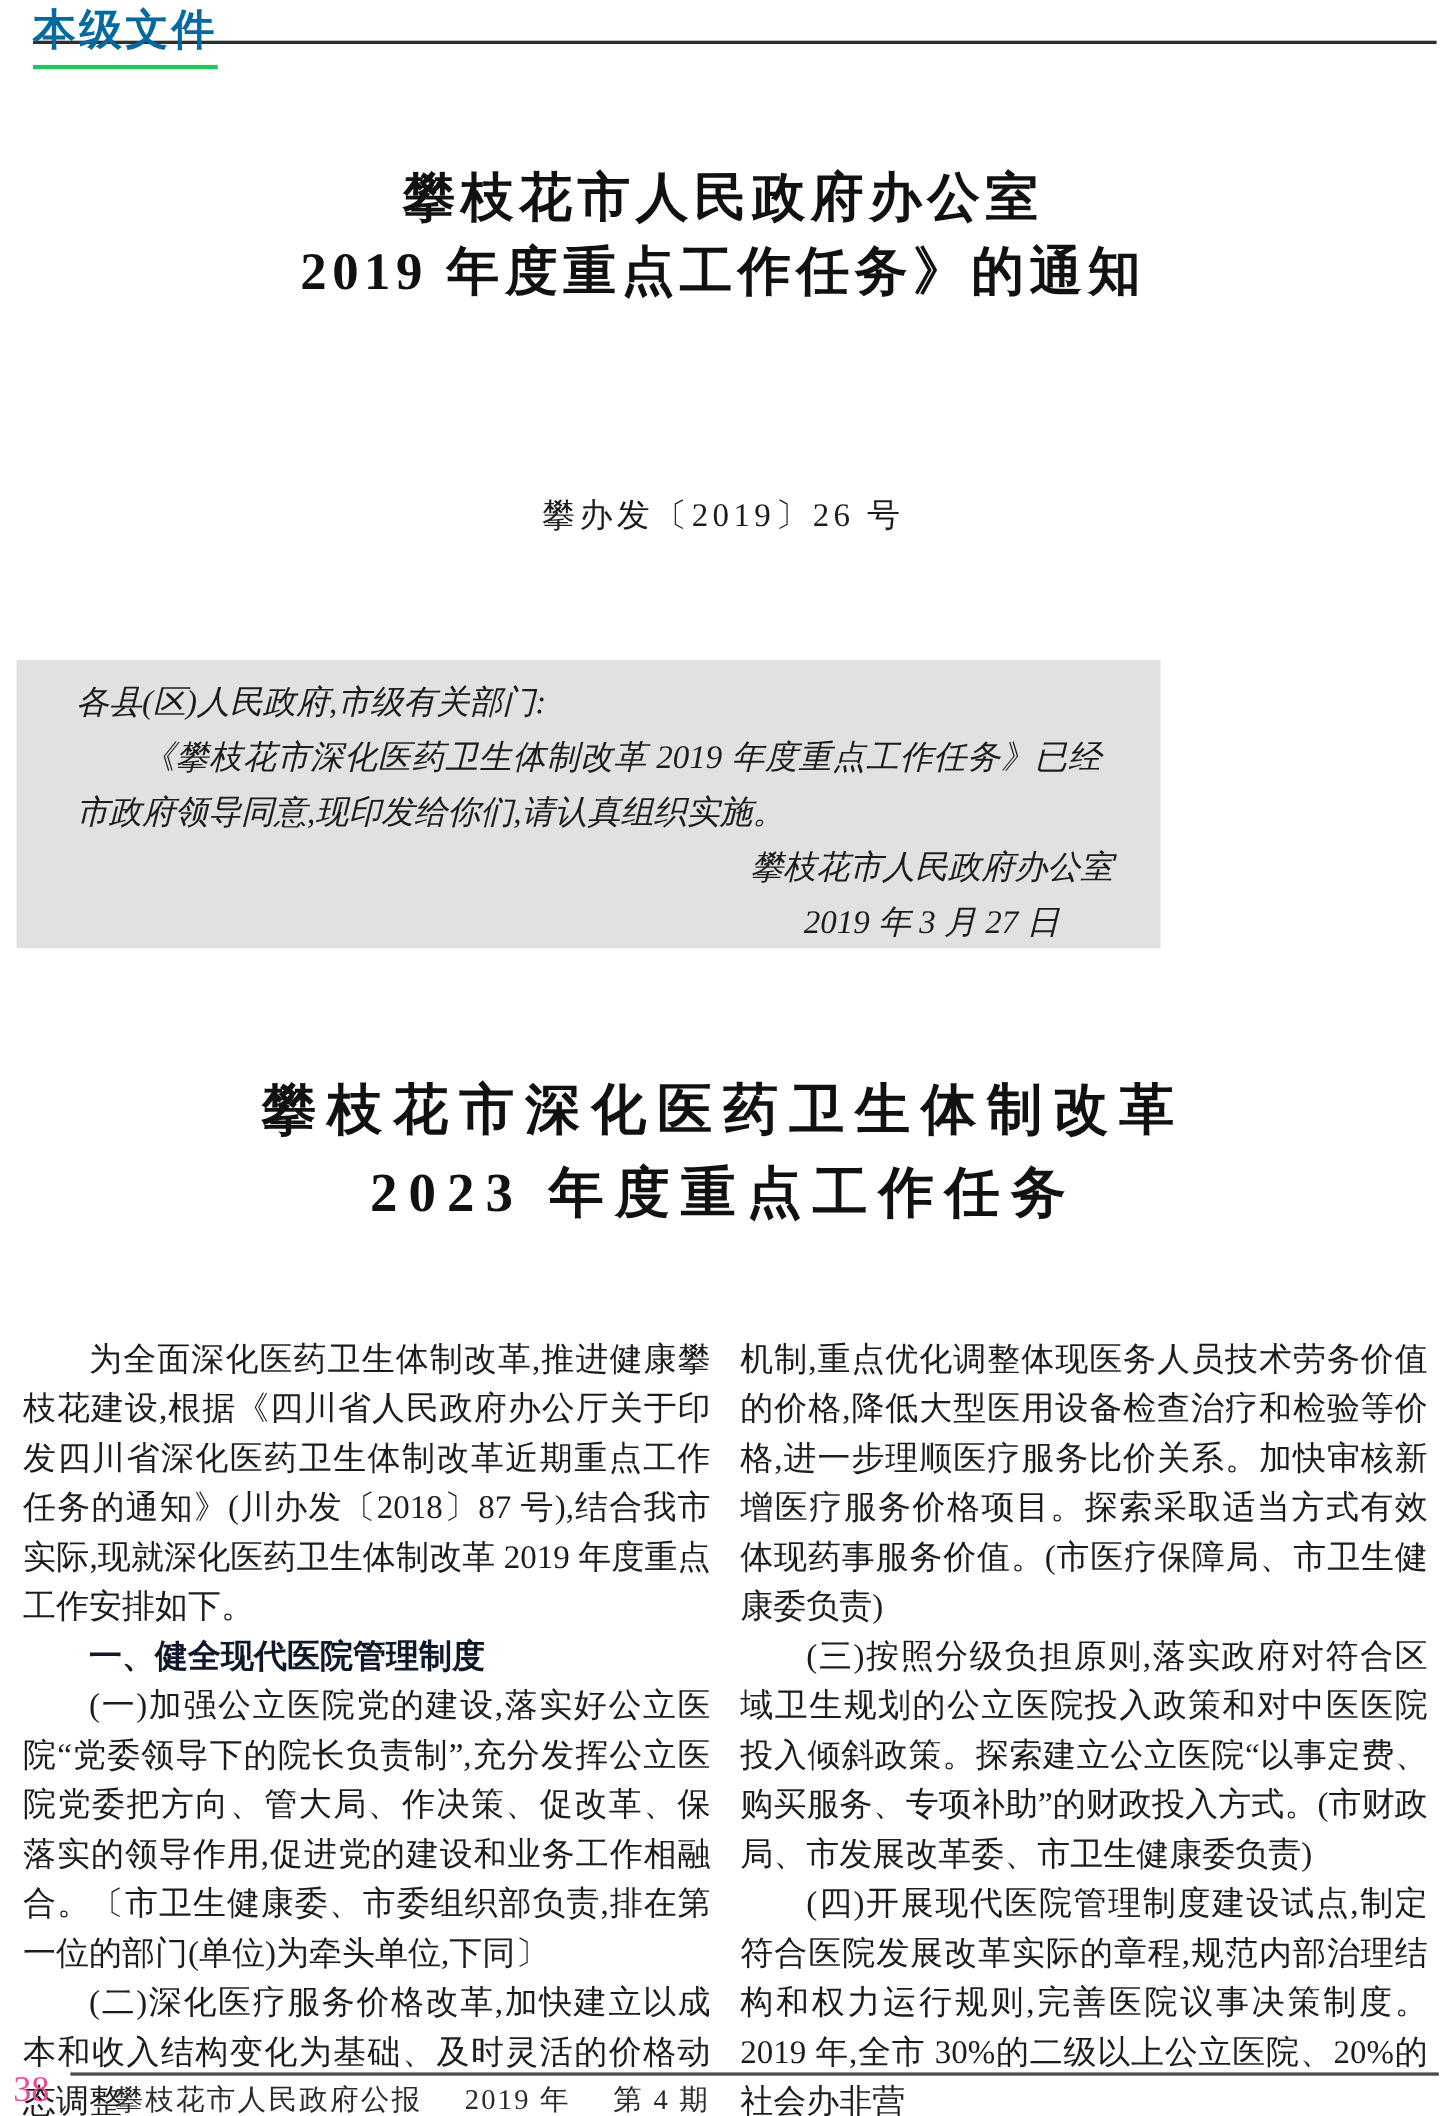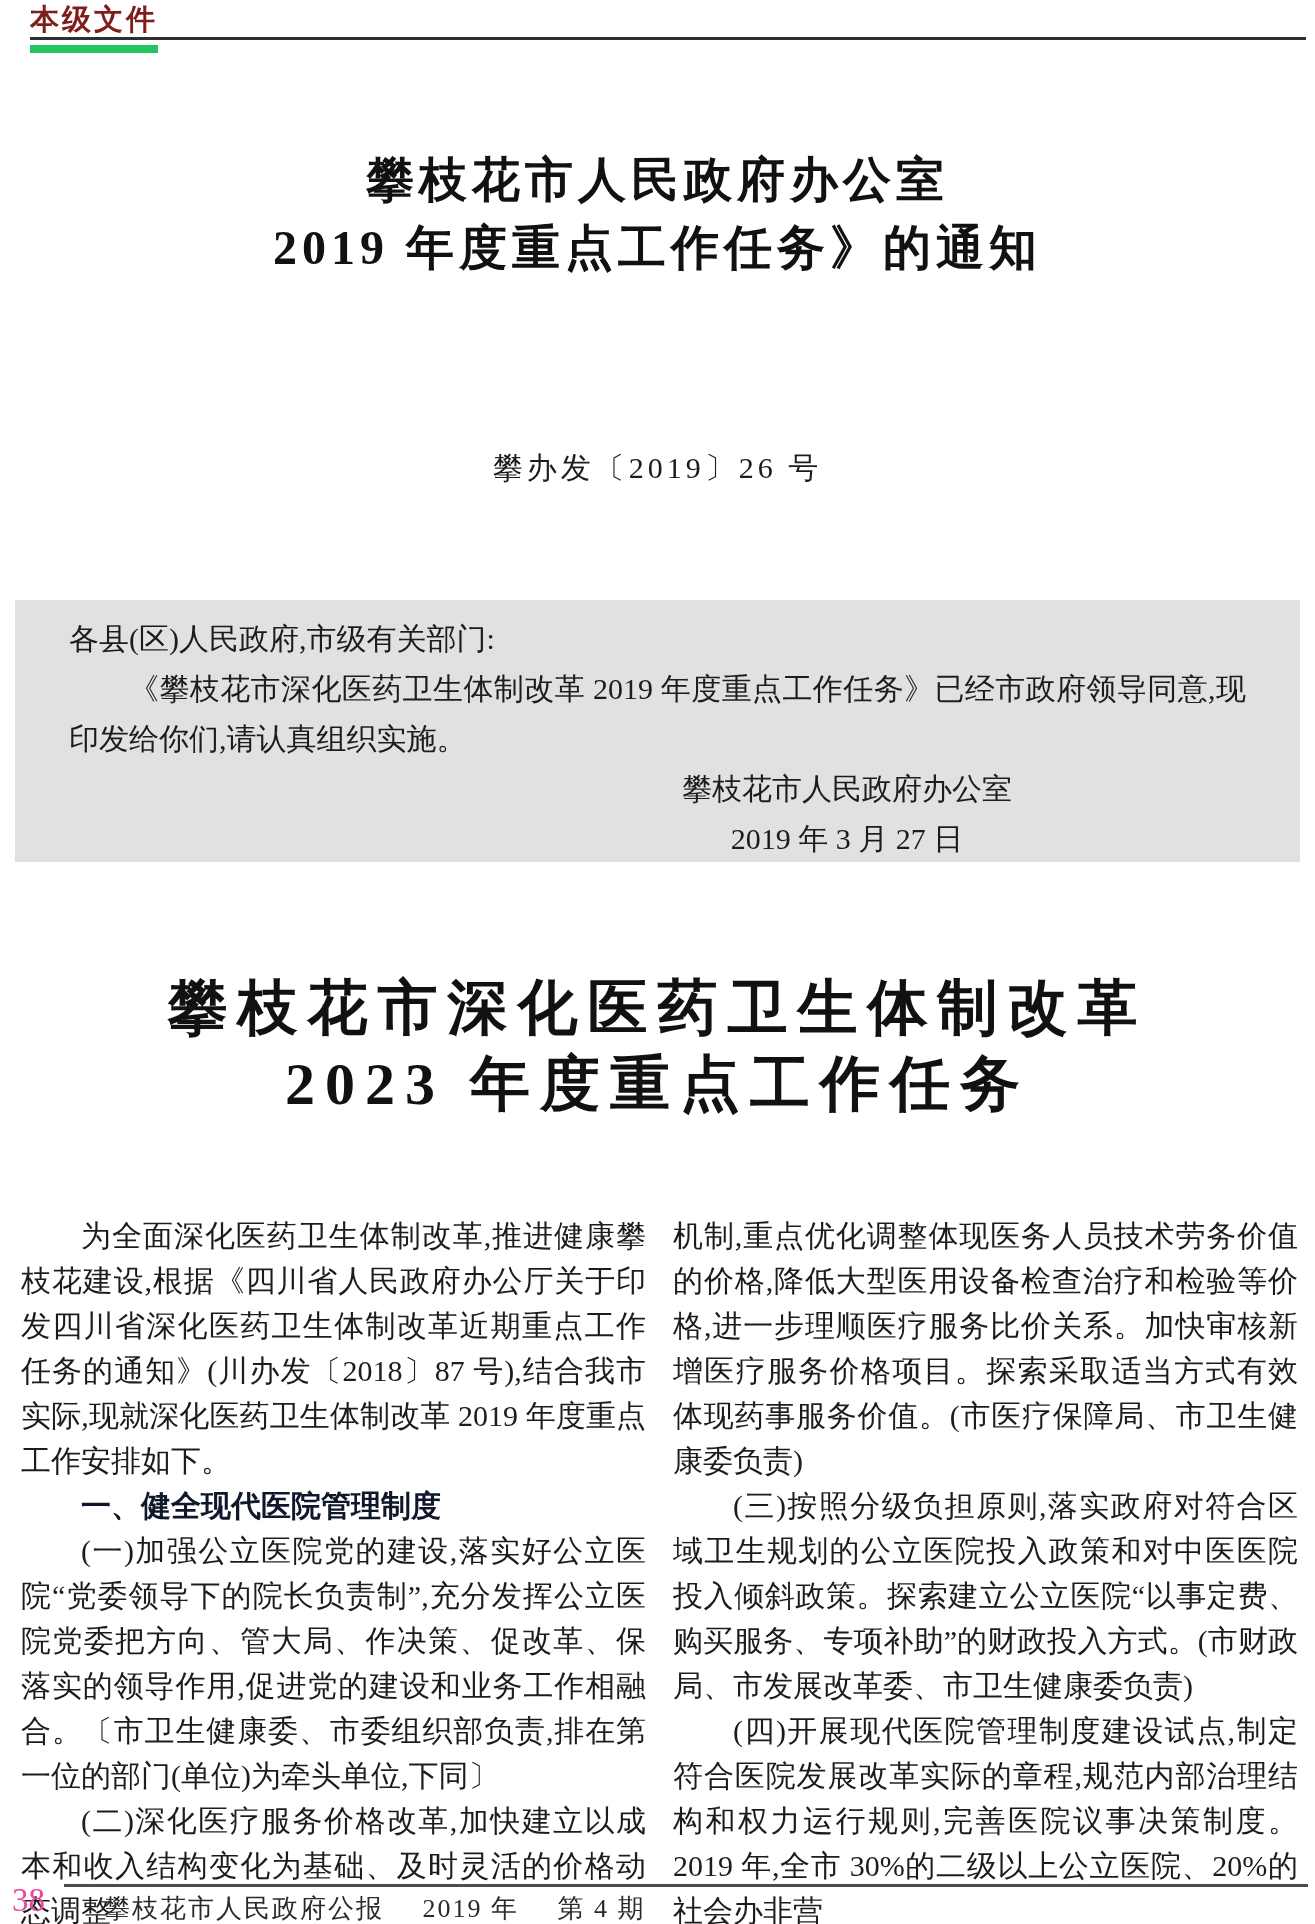--- a/index.html
+++ b/index.html
@@ -10,49 +10,49 @@
   }
 
   
   .band-header {
     position:absolute; top:0; left:30px; right:9px; height:40px;
     border-bottom:3px solid #2f2f2f;
   }
   .band-label {
     display:inline-block;
     font-family:"Liberation Sans", sans-serif; font-weight:bold;
-    font-size:29px; letter-spacing:3px; color:#7f1d1d;
-    padding-bottom:5px; border-bottom:8px solid #22c55e; margin-bottom:-3px;
+    font-size:39px; letter-spacing:3px; color:#0369a1;
+    padding-bottom:5px; border-bottom:4px solid #22c55e; margin-bottom:-3px;
   }
 
   
   .notice-title {
     position:absolute; top:146px; left:0; width:100%;
     text-align:center; font-weight:bold; font-size:48px;
     line-height:68px; letter-spacing:5px; color:#111;
   }
   .doc-number {
     position:absolute; top:448px; left:0; width:100%;
     text-align:center; font-size:30px; letter-spacing:4px;
   }
 
   
   .forward-box {
-    position:absolute; top:600px; left:15px; width:1285px; height:262px;
+    position:absolute; top:600px; left:15px; width:1040px; height:262px;
     padding:14px 54px 0 54px;
-    font-size:30px; line-height:50px;
+    font-style:italic; font-size:30px; line-height:50px;
     text-align:justify; text-justify:inter-character;
   }
   .forward-box .fb-body { text-indent:2em; }
   .sign-block { width:440px; margin-left:558px; text-align:center; }
 
   
   .attach-title {
     position:absolute; top:970px; left:0; width:100%;
-    text-align:center; font-weight:bold; font-size:60px;
+    text-align:center; font-weight:bold; font-size:50px;
     line-height:76px; letter-spacing:10px; color:#111;
   }
 
   
   .body-cols {
     position:absolute; top:1213px; left:21px; width:1277px;
     display:flex; gap:27px;
   }
   .col {
     width:625px; font-size:30px; line-height:45px;

